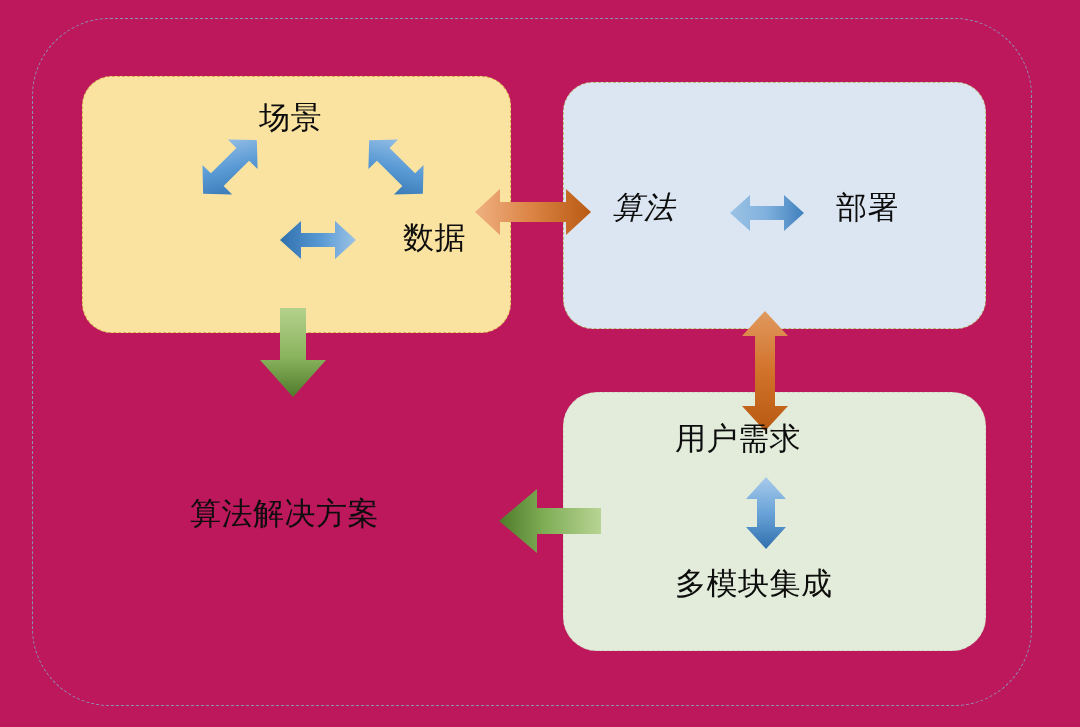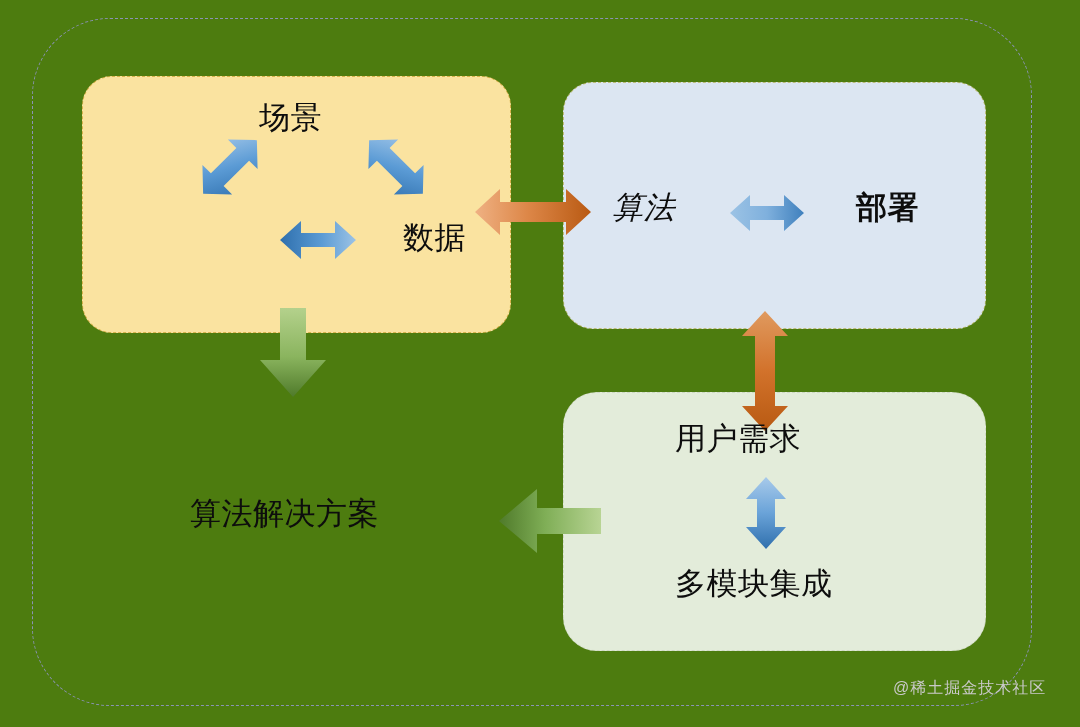--- a/index.html
+++ b/index.html
@@ -7,21 +7,21 @@
     padding: 0;
     background: #ffffff;
   }
   body {
     font-family: "Liberation Sans", "DejaVu Sans", sans-serif;
   }
   #canvas {
     position: relative;
     width: 1080px;
     height: 727px;
-    background: #4d7c0f;
+    background: #be185d;
     overflow: hidden;
   }
 
   
   .outer-frame {
     position: absolute;
     left: 32px;
     top: 18px;
     width: 1000px;
     height: 688px;
@@ -70,21 +70,21 @@
     font-size: 31px;
     line-height: 1;
     white-space: nowrap;
     font-weight: 400;
     letter-spacing: 0.5px;
   }
   .lbl-changjing   { left: 259px; top: 102px; }
   .lbl-xuqiu       { left: 113px; top: 222px; }
   .lbl-shuju       { left: 403px; top: 222px; }
   .lbl-suanfa      { left: 612px; top: 192px; font-style: italic; }
-  .lbl-bushu       { left: 856px; top: 192px; font-weight: bold; }
+  .lbl-bushu       { left: 836px; top: 192px; }
   .lbl-xietong     { left: 675px; top: 423px; }
   .lbl-jicheng     { left: 675px; top: 568px; }
   .lbl-solution    { left: 190px; top: 498px; }
 
   
   .watermark {
     position: absolute;
     left: 893px;
     top: 678px;
     font-size: 16px;
@@ -241,15 +241,14 @@
   <div class="node-label lbl-suanfa">算法</div>
 
   <div class="node-label lbl-bushu">部署</div>
 
   <div class="node-label lbl-xietong">用户需求</div>
 
   <div class="node-label lbl-solution">算法解决方案</div>
 
   <div class="node-label lbl-jicheng">多模块集成</div>
 
-  <div class="watermark">@稀土掘金技术社区</div>
 
 </div>
 
 </body></html>

